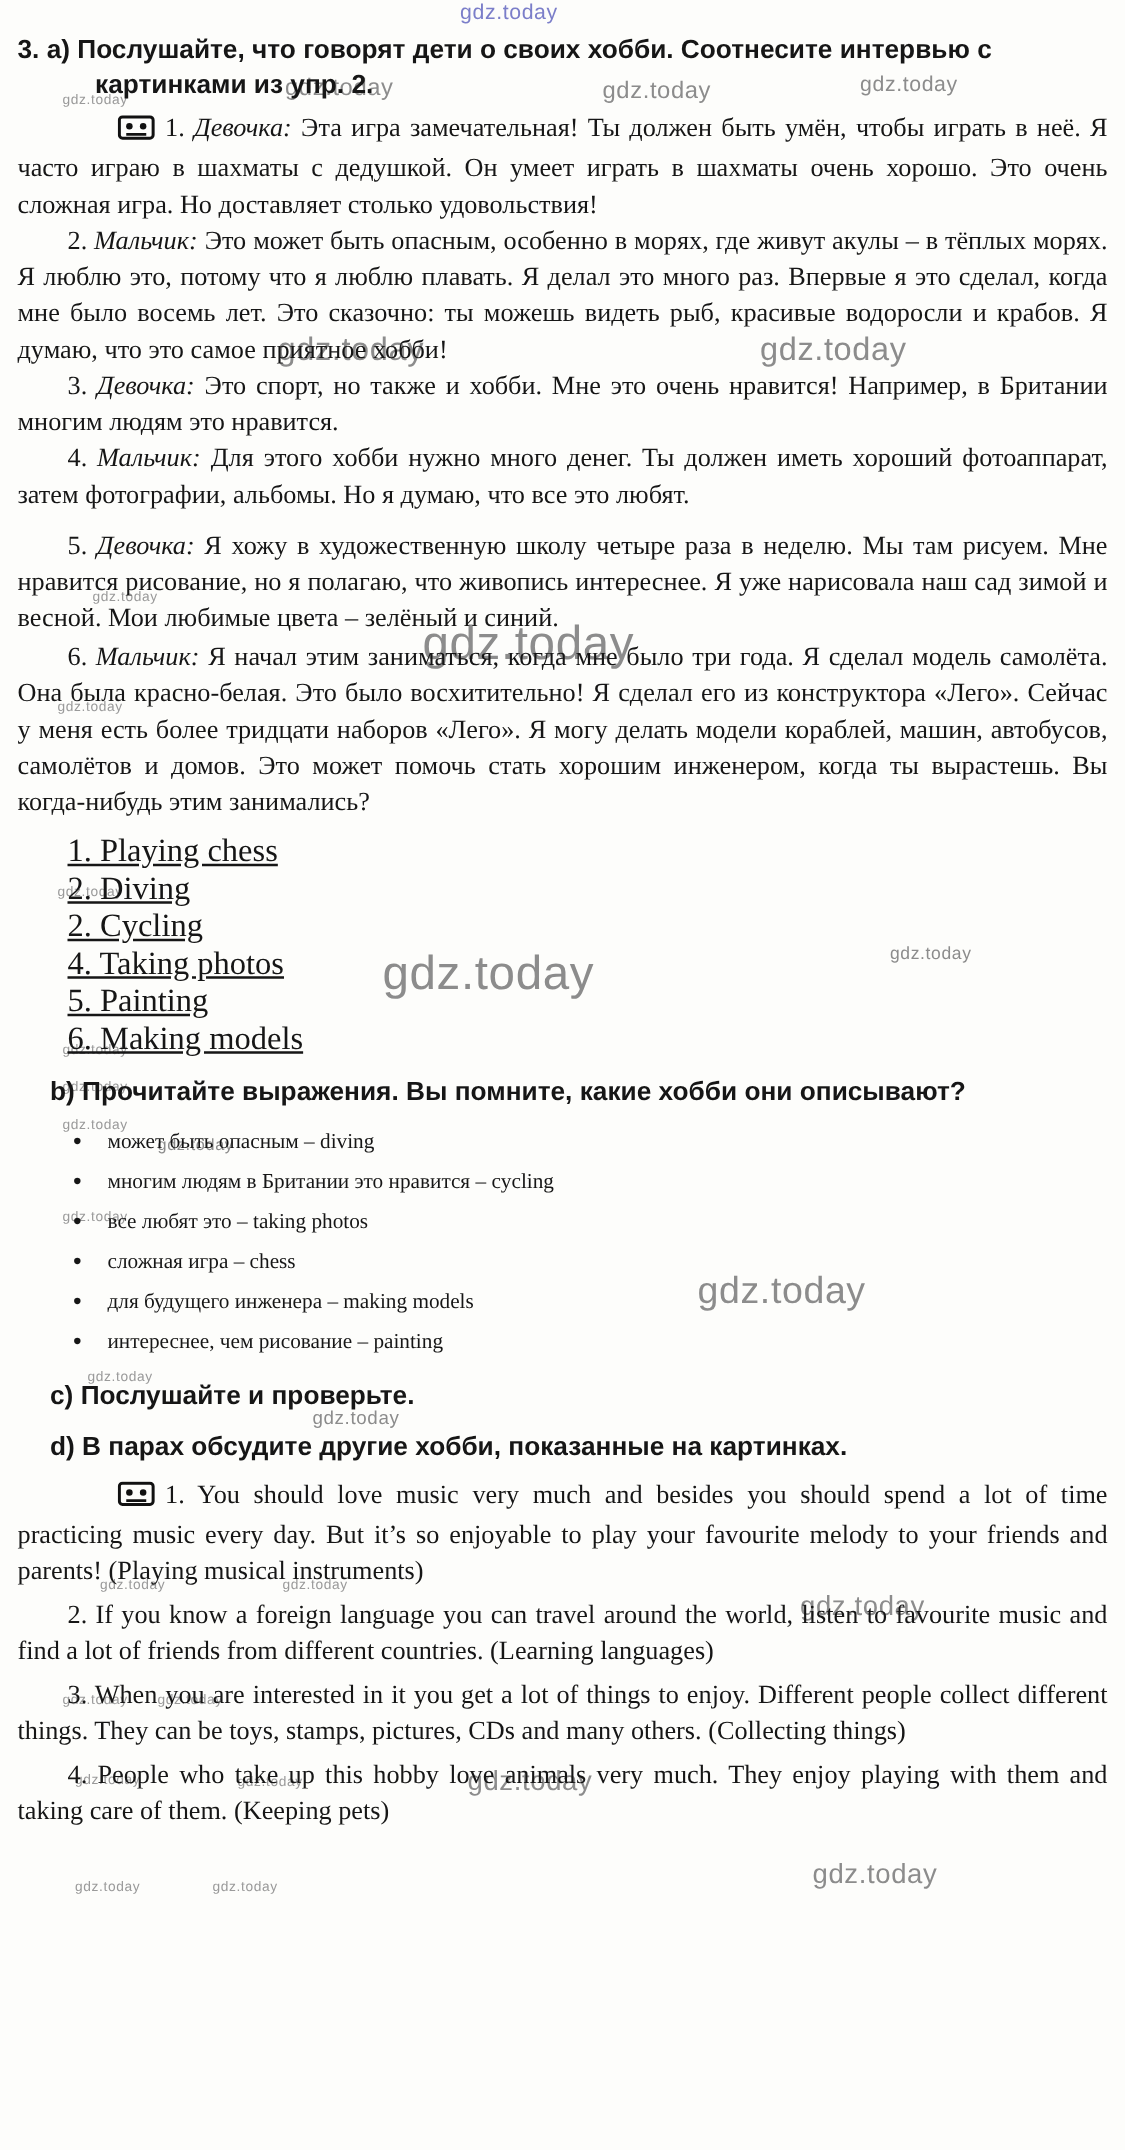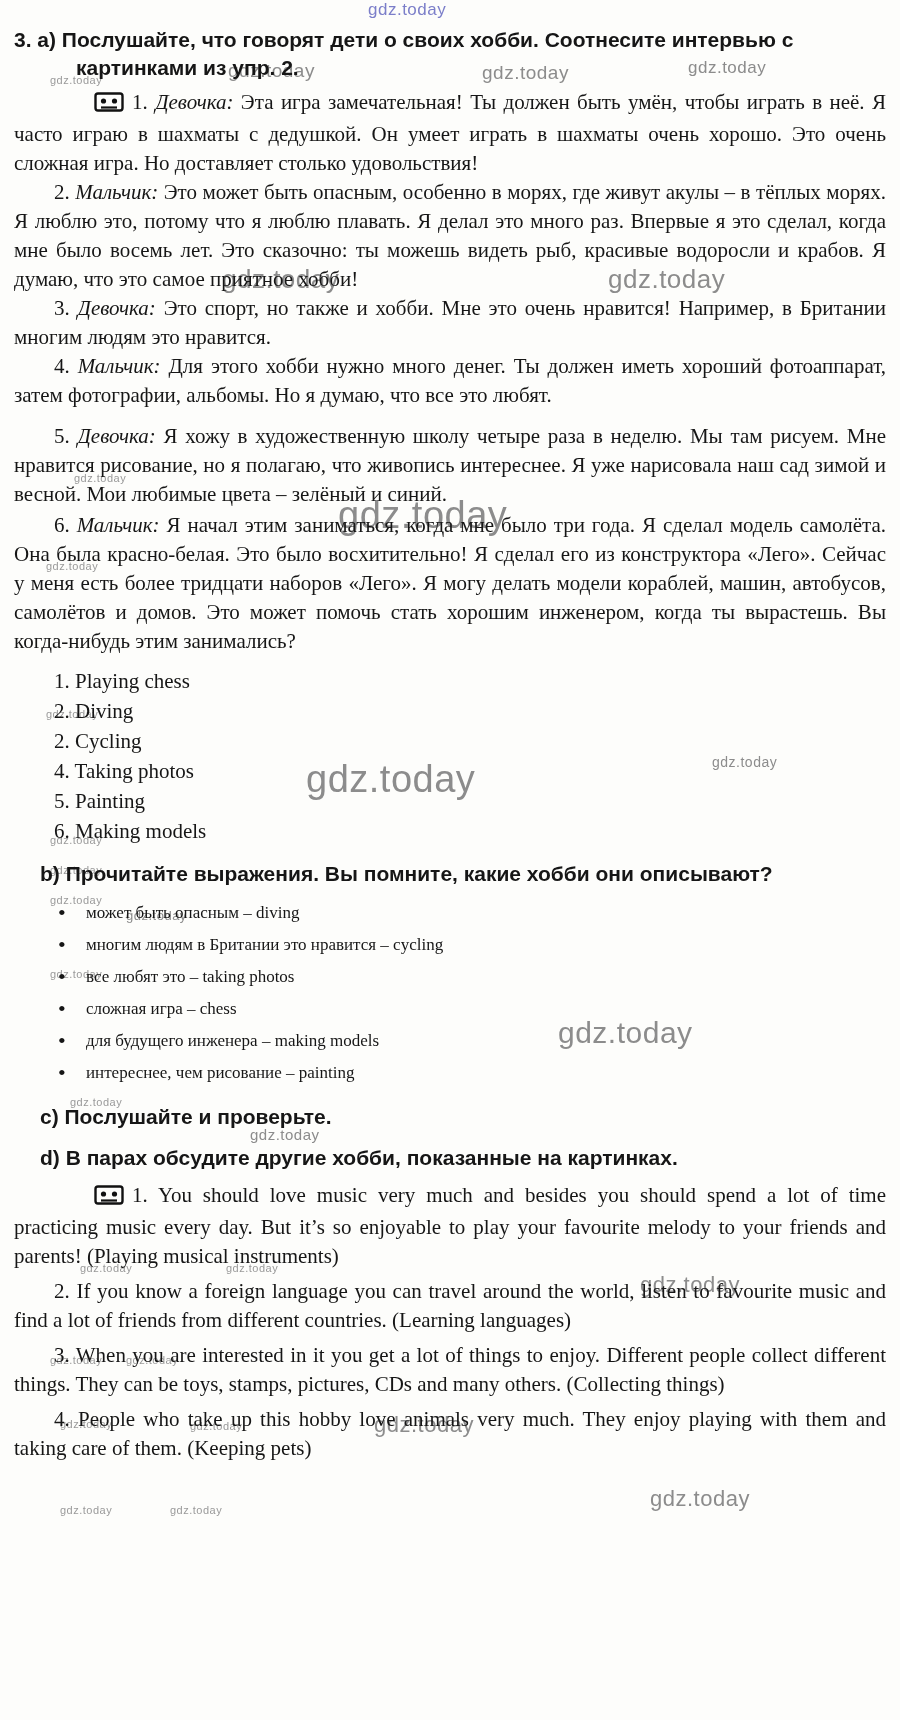--- a/index.html
+++ b/index.html
@@ -37,21 +37,21 @@
   .icon {
     display: inline-block;
     vertical-align: -3px;
     margin-right: 8px;
   }
 
   .hobby-list {
     list-style: none;
     margin: 10px 0 8px 40px;
   }
-  .hobby-list li { font-size: 21px; line-height: 30px; }
+  .hobby-list li { font-size: 26px; line-height: 30px; text-decoration: underline; }
 
   .sec-h {
     font-family: "Liberation Sans", sans-serif;
     font-weight: 700;
     font-size: 21px;
     line-height: 27px;
     margin: 14px 0 10px 26px;
   }
 
   .expr-list {

